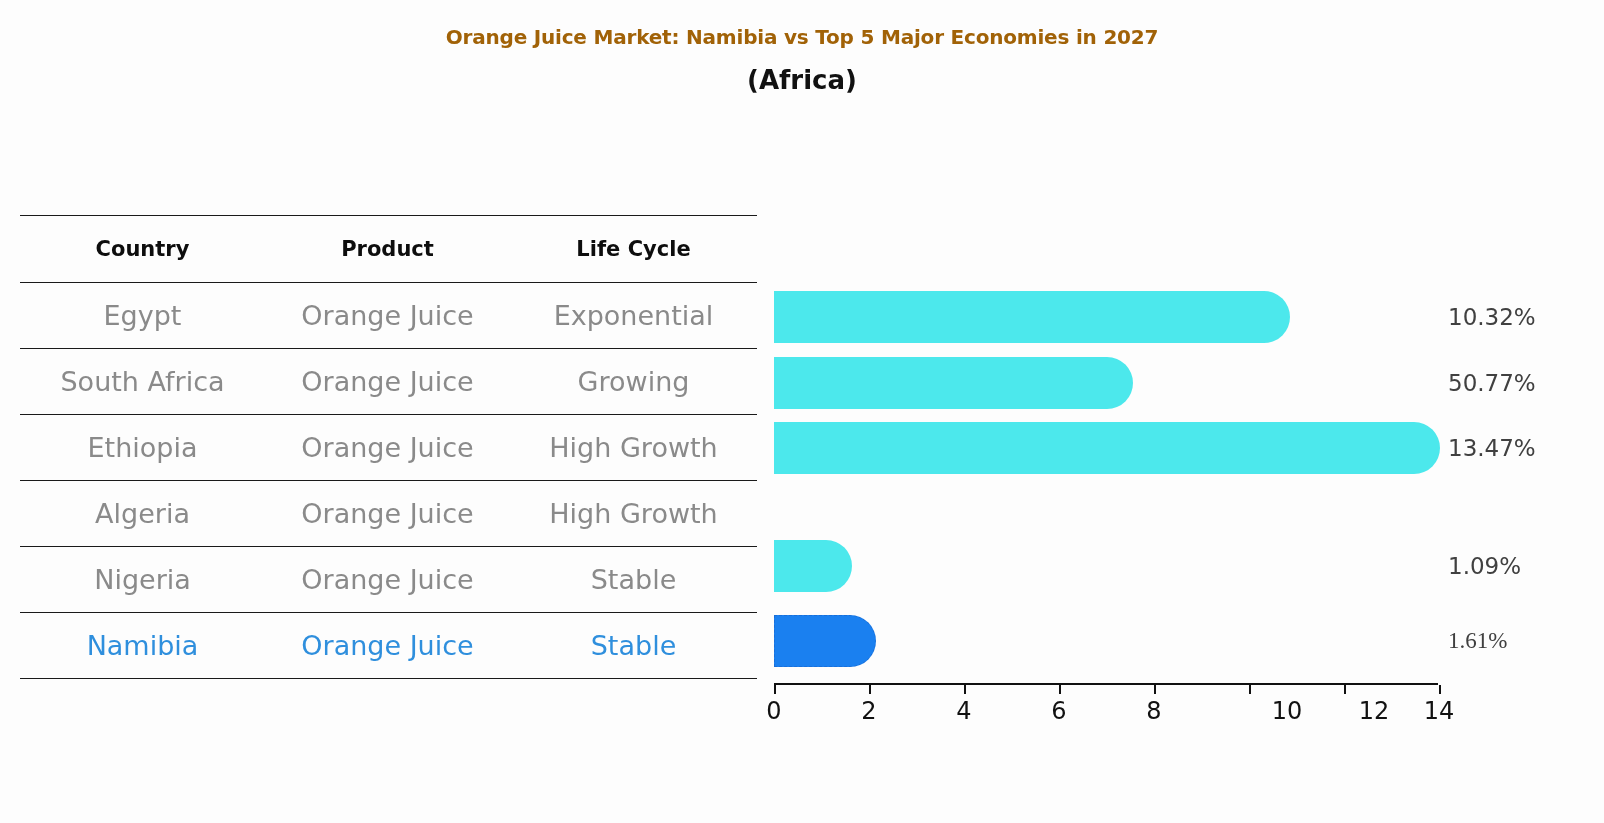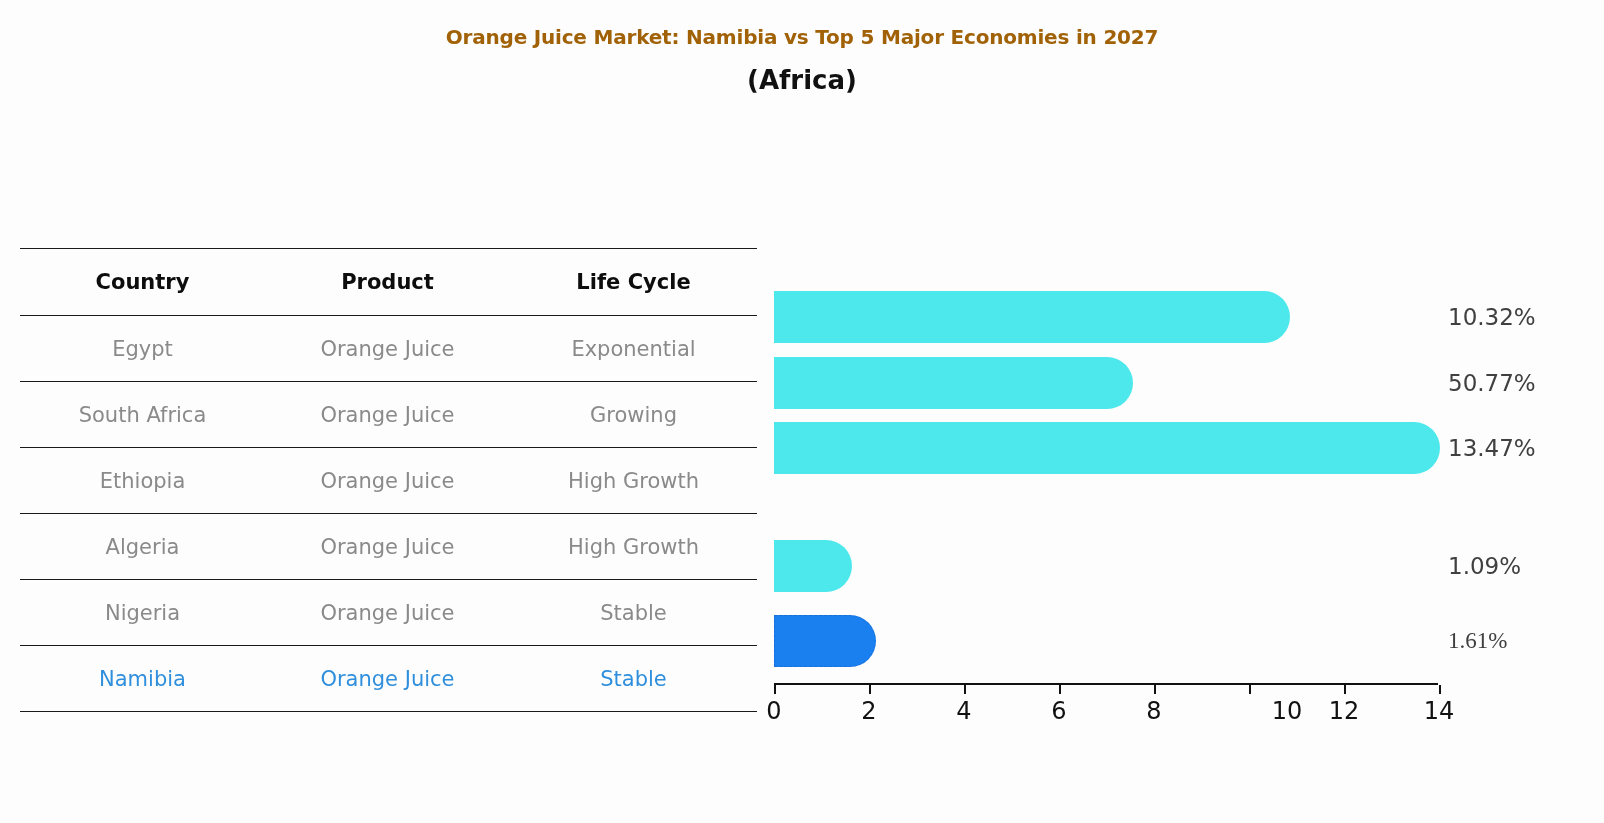--- a/index.html
+++ b/index.html
@@ -43,33 +43,32 @@
   #table-panel {
     position: absolute;
     left: 20px;
     top: 215px;
     width: 737px;
   }
   table.spec {
     border-collapse: collapse;
     width: 737px;
     table-layout: fixed;
-    margin-top: 33px;
   }
   table.spec col.c-country { width: 245px; }
   table.spec col.c-product { width: 245px; }
   table.spec col.c-life    { width: 247px; }
 
   table.spec th,
   table.spec td {
     text-align: center;
     padding: 0;
     height: 65px;
     vertical-align: middle;
-    font-size: 21px;
+    font-size: 27px;
     white-space: nowrap;
   }
   table.spec thead th {
     font-weight: bold;
     color: #0d0d0d;
     font-size: 21px;
     border-top: 1.6px solid #1a1a1a;
     border-bottom: 1.6px solid #1a1a1a;
     height: 66px;
   }
@@ -240,18 +239,18 @@
       <div class="tick-label" style="left: 95px;">2</div>
       <div class="tick" style="left: 190px;"></div>
       <div class="tick-label" style="left: 190px;">4</div>
       <div class="tick" style="left: 285px;"></div>
       <div class="tick-label" style="left: 285px;">6</div>
       <div class="tick" style="left: 380px;"></div>
       <div class="tick-label" style="left: 380px;">8</div>
       <div class="tick" style="left: 475px;"></div>
       <div class="tick-label" style="left: 493px; margin-left: 20px;">10</div>
       <div class="tick" style="left: 570px;"></div>
-      <div class="tick-label" style="left: 570px;">12</div>
+      <div class="tick-label" style="left: 600px;">12</div>
       <div class="tick" style="left: 665px;"></div>
       <div class="tick-label" style="left: 665px;">14</div>
     </div>
 
 </div>
 
 </body></html>

